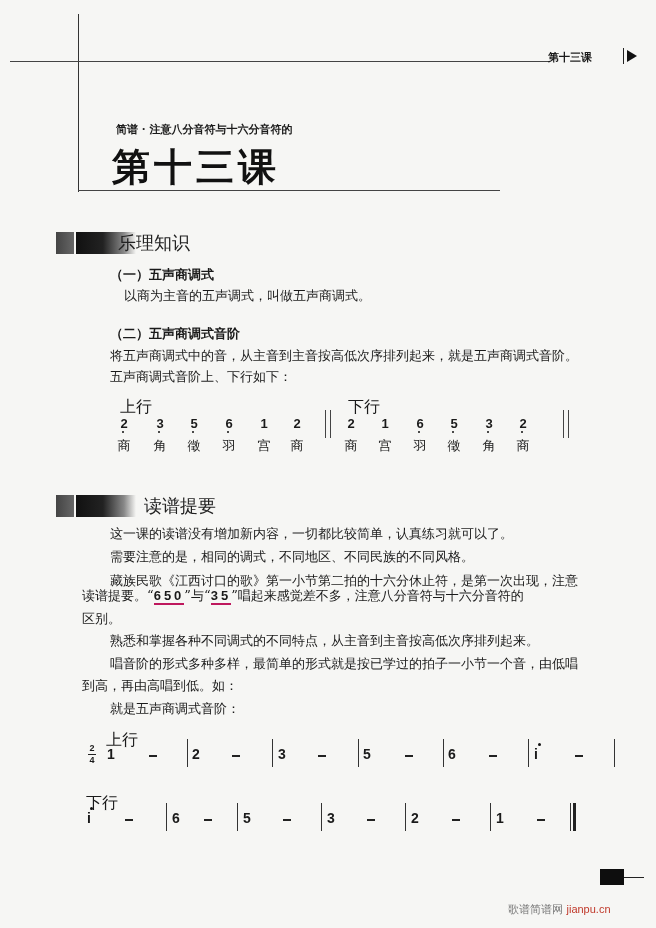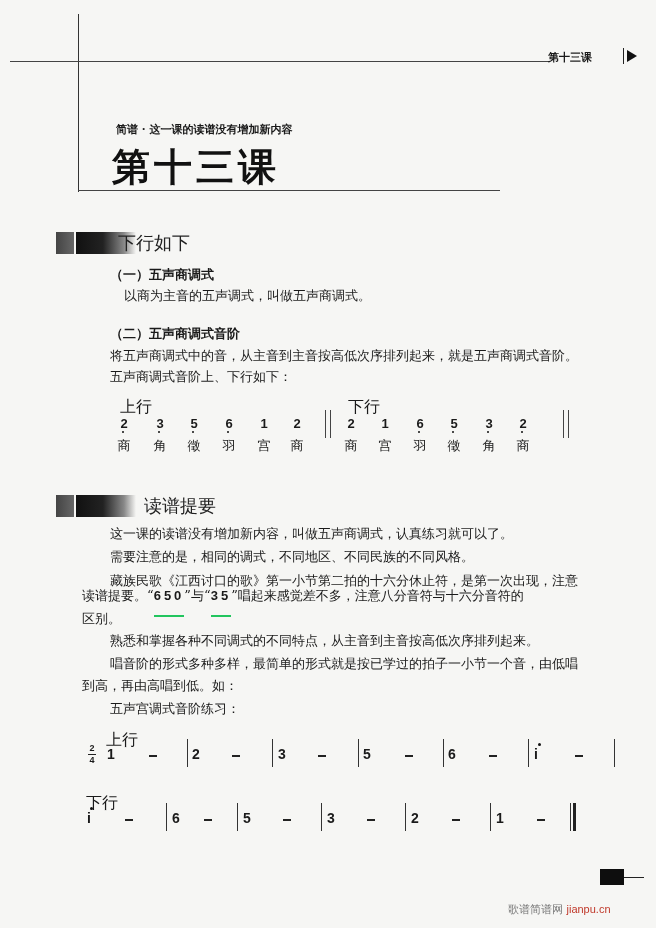--- a/index.html
+++ b/index.html
@@ -34,42 +34,42 @@
   .label-small { font-size: 16px; }
 
   
   .jp-num { font-family: "Liberation Sans", sans-serif; font-weight: bold; font-size: 14px; }
   .jp-dash { width: 8px; height: 2px; background: #222; }
   .jp-bar { width: 1px; height: 28px; background: #333; }
   .jp-final { width: 5px; height: 28px; border-left: 1px solid #333; background: linear-gradient(90deg, transparent 0 2px, #222 2px 5px); }
   .timesig { font-family: "Liberation Sans", sans-serif; font-weight: bold; font-size: 9px; text-align: center; line-height: 9px; }
   .timesig .line { height: 1px; background: #222; margin: 1px 0; }
 
-  .underline-notes { font-family: "Liberation Sans", sans-serif; font-weight: bold; letter-spacing: 3px; border-bottom: 2px solid #22c55e; padding-bottom: 12px; }
+  .underline-notes { font-family: "Liberation Sans", sans-serif; font-weight: bold; letter-spacing: 3px; border-bottom: 2px solid #be185d; padding-bottom: 0; }
 
   .page-tab { left: 600px; top: 869px; width: 24px; height: 16px; background: #0e0e0e; }
   .page-tab-line { left: 624px; top: 877px; width: 20px; height: 1px; background: #222; }
   .watermark { left: 508px; top: 902px; font-family: "DejaVu Sans", sans-serif; font-size: 11px; color: #777; }
   .watermark .url { color: #c0392b; font-family: "Liberation Sans", sans-serif; }
 </style>
 </head>
 <body>
 
 <div class="abs vline"></div>
 <div class="abs hline-top"></div>
 <div class="abs hline-bottom"></div>
 <div class="abs running-head">第十三课</div>
 <div class="abs running-sep"></div>
 <div class="abs running-arrow"></div>
-<div class="abs book-title">简谱 · 这一课的读谱没有增加新内容</div>
+<div class="abs book-title">简谱 · 注意八分音符与十六分音符的</div>
 <div class="abs lesson-title">第十三课</div>
 
 <div class="abs sec-block1" style="left:56px; top:232px;"></div>
 <div class="abs sec-block2" style="left:76px; top:232px; width:60px;"></div>
-<div class="abs sec-title" style="left:118px; top:231px;">下行如下</div>
+<div class="abs sec-title" style="left:118px; top:231px;">乐理知识</div>
 
 <div class="abs h3" style="left:110px; top:266px;">（一）五声商调式</div>
 <div class="abs p" style="left:124px; top:289px;">以商为主音的五声调式，叫做五声商调式。</div>
 
 <div class="abs h3" style="left:110px; top:325px;">（二）五声商调式音阶</div>
 <div class="abs p" style="left:110px; top:349px;">将五声商调式中的音，从主音到主音按高低次序排列起来，就是五声商调式音阶。</div>
 <div class="abs p" style="left:110px; top:370px;">五声商调式音阶上、下行如下：</div>
 
 <div class="abs label-small" style="left:120px; top:397px;">上行</div>
 <div class="abs label-small" style="left:348px; top:397px;">下行</div>
@@ -103,29 +103,29 @@
 <div class="abs syl" style="left:447px; top:437px;">徵</div>
 <div class="abs syl" style="left:482px; top:437px;">角</div>
 <div class="abs syl" style="left:516px; top:437px;">商</div>
 
 <div class="abs bar-double" style="left:563px; top:410px;"></div>
 
 <div class="abs sec-block1" style="left:56px; top:495px;"></div>
 <div class="abs sec-block2" style="left:76px; top:495px; width:60px;"></div>
 <div class="abs sec-title" style="left:118px; top:494px;margin-left:26px;">读谱提要</div>
 
-<div class="abs p" style="left:110px; top:527px;">这一课的读谱没有增加新内容，叫做五声商调式，认真练习就可以了。</div>
+<div class="abs p" style="left:110px; top:527px;">这一课的读谱没有增加新内容，一切都比较简单，认真练习就可以了。</div>
 <div class="abs p" style="left:110px; top:550px;">需要注意的是，相同的调式，不同地区、不同民族的不同风格。</div>
 <div class="abs p" style="left:110px; top:574px;">藏族民歌《江西讨口的歌》第一小节第二拍的十六分休止符，是第一次出现，注意</div>
 <div class="abs p" style="left:82px; top:589px;"><span>读谱提要。“</span><span class="underline-notes">650</span><span>”与“</span><span class="underline-notes">35</span><span>”唱起来感觉差不多，注意八分音符与十六分音符的</span></div>
 <div class="abs p" style="left:82px; top:612px;">区别。</div>
 <div class="abs p" style="left:110px; top:634px;">熟悉和掌握各种不同调式的不同特点，从主音到主音按高低次序排列起来。</div>
 <div class="abs p" style="left:110px; top:657px;">唱音阶的形式多种多样，最简单的形式就是按已学过的拍子一小节一个音，由低唱</div>
 <div class="abs p" style="left:82px; top:679px;">到高，再由高唱到低。如：</div>
-<div class="abs p" style="left:110px; top:702px;">五声宫调式音阶练习：</div>
+<div class="abs p" style="left:110px; top:702px;">就是五声商调式音阶：</div>
 
 <div class="abs label-small" style="left:106px; top:730px;">上行</div>
 <div class="abs timesig" style="left:88px; top:744px; width:8px;">
   <div>2</div>
     <div class="line"></div>
     <div>4</div>
 </div>
 <div class="abs jp-num" style="left:107px; top:746px;">1</div>
 <div class="abs jp-dash" style="left:149px; top:755px;"></div>
 <div class="abs jp-bar" style="left:187px; top:739px;"></div>

